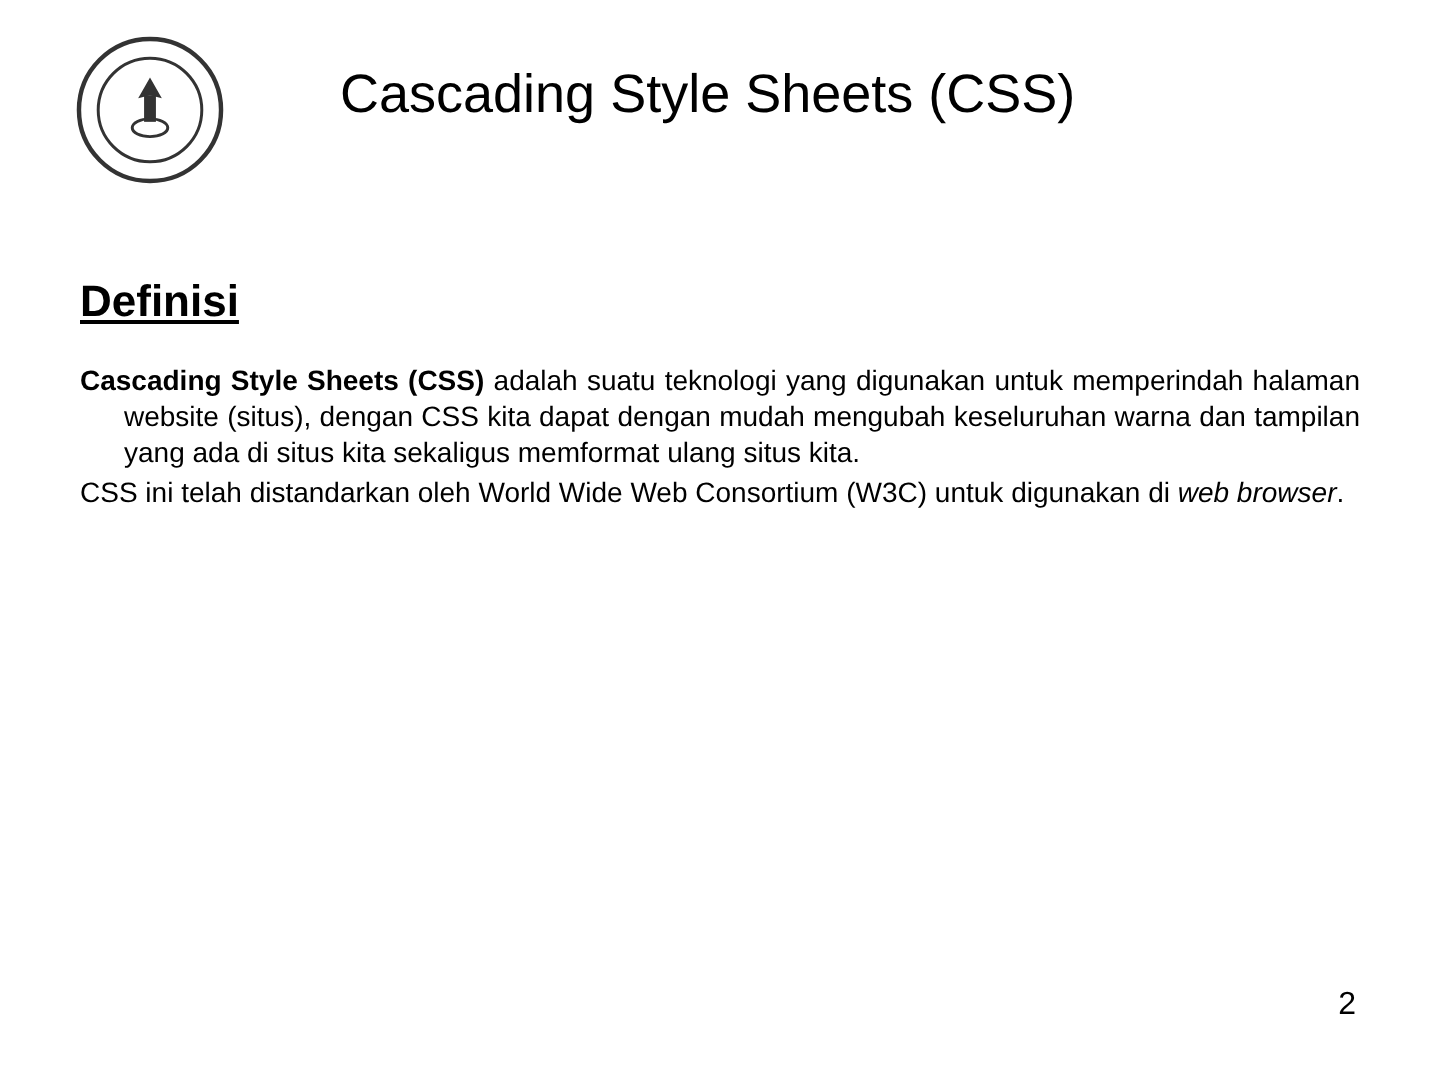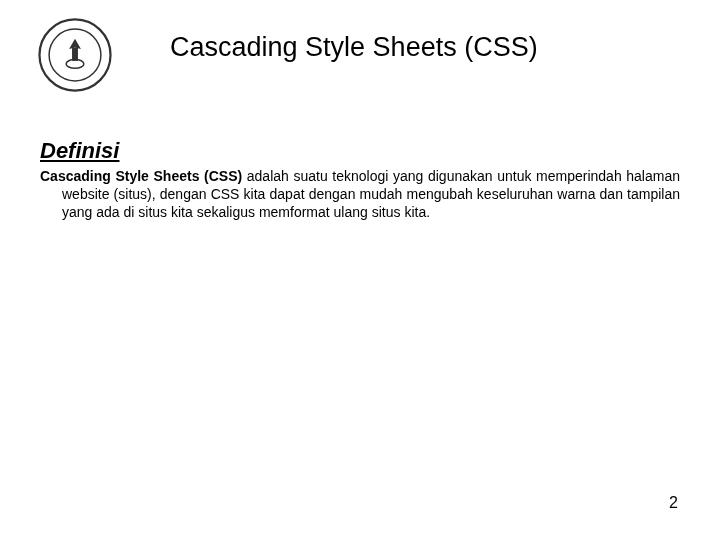--- a/index.html
+++ b/index.html
@@ -35,22 +35,21 @@
   .content {
     position: absolute;
     top: 138px;
     left: 40px;
     right: 40px;
   }
   .section-heading {
     font-size: 22px;
     font-weight: bold;
     text-decoration: underline;
-    margin-bottom: 4px;
-    font-style: italic;
+    margin-bottom: 18px;
   }
   .paragraph {
     font-size: 14px;
     line-height: 1.28;
     text-align: justify;
     margin-bottom: 2px;
     padding-left: 22px;
     text-indent: -22px;
   }
   .paragraph .lead {
@@ -78,15 +77,16 @@
     <ellipse cx="50" cy="62" rx="12" ry="6" fill="none" stroke="#333333" stroke-width="2"></ellipse>
     <path d="M 20 50 A 30 30 0 0 1 80 50" fill="none" stroke="#333333" stroke-width="0"></path>
   </svg>
 </div>
 
 <div class="title">Cascading Style Sheets (CSS)</div>
 
 <div class="content">
   <div class="section-heading">Definisi</div>
   <div class="paragraph"><span class="lead">Cascading Style Sheets (CSS)</span><span> adalah suatu teknologi yang digunakan untuk memperindah halaman website (situs), dengan CSS kita dapat dengan mudah mengubah keseluruhan warna dan tampilan yang ada di situs kita sekaligus memformat ulang situs kita.</span></div>
+  <div class="paragraph"><span>CSS ini telah distandarkan oleh World Wide Web Consortium (W3C) untuk digunakan di </span><span class="italic">web browser</span><span>.</span></div>
 </div>
 
 <div class="page-number">2</div>
 
 </body></html>

